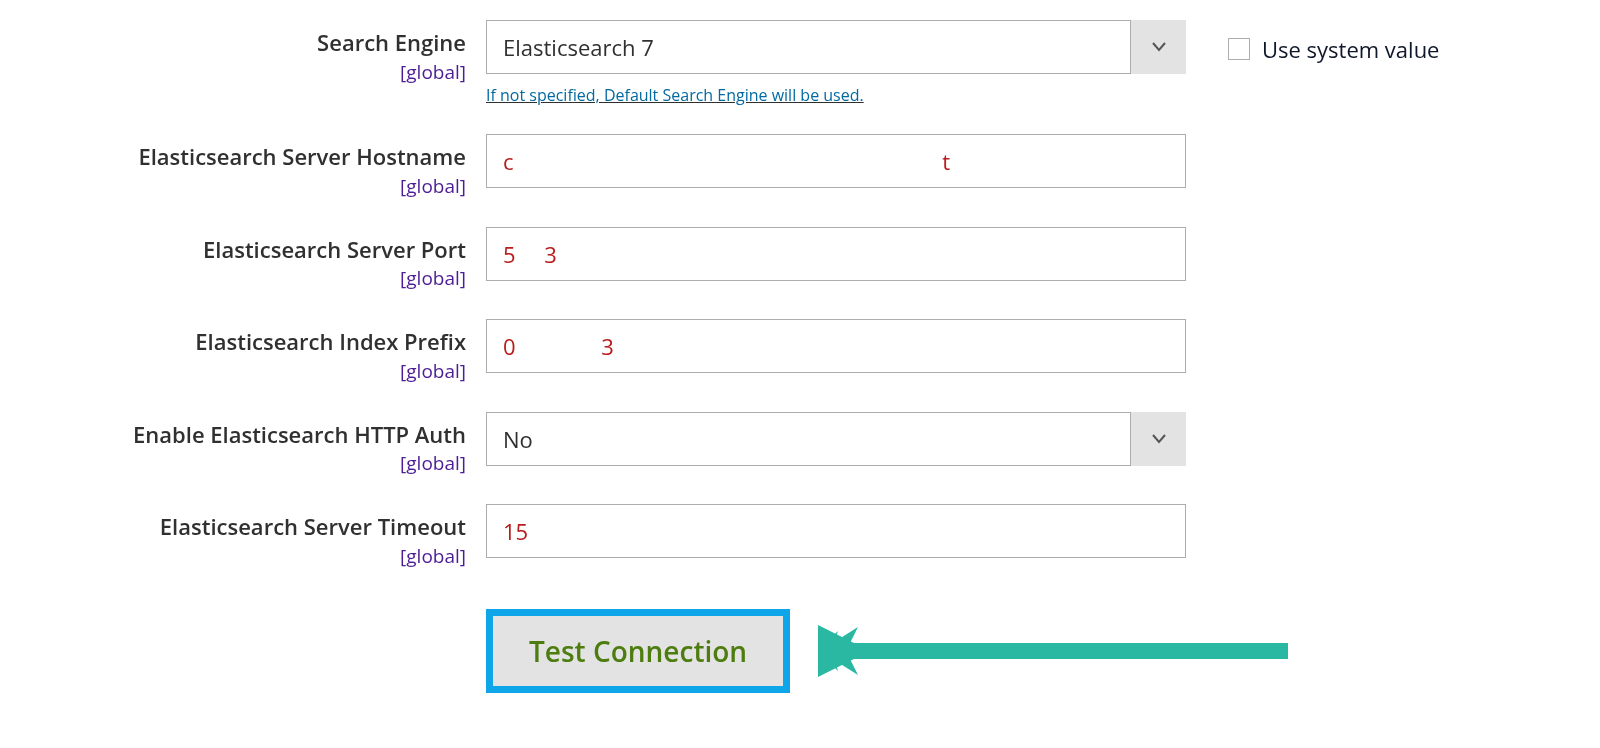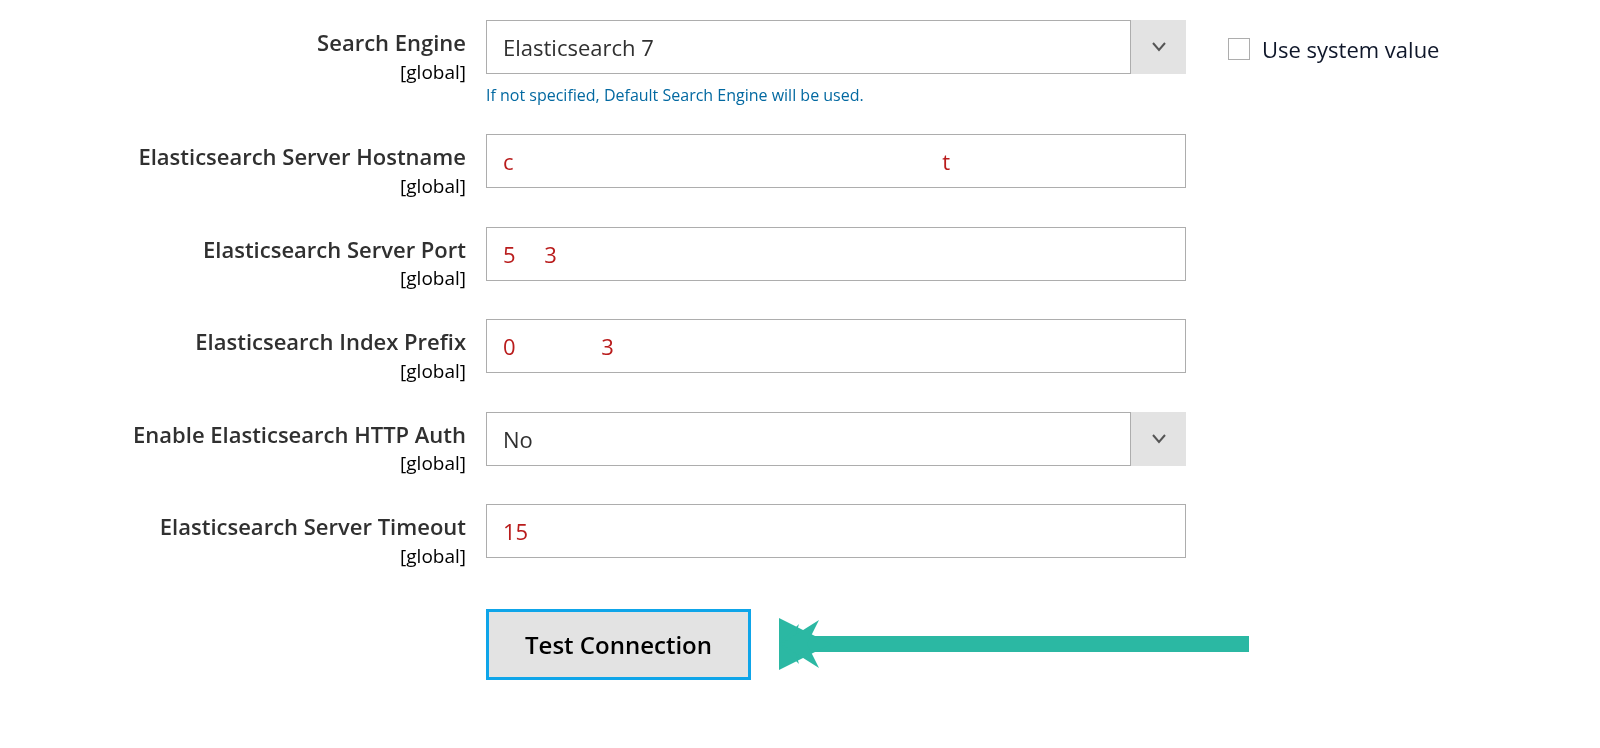--- a/index.html
+++ b/index.html
@@ -28,29 +28,30 @@
       padding-top: 8px;
     }
     .field-label {
       font-size: 22px;
       font-weight: 600;
       color: #303030;
       line-height: 1.3;
     }
     .scope-label {
       font-size: 19px;
-      color: #000000;
+      color: #4c1d95;
       font-weight: 400;
       display: block;
       margin-top: 2px;
       text-align: right;
     }
     .input-col {
       width: 720px;
       padding-left: 20px;
+      text-decoration: underline;
     }
     .text-input {
       width: 100%;
       height: 54px;
       border: 1px solid #adadad;
       padding: 0 16px;
       font-size: 22px;
       font-family: inherit;
       color: #b91c1c;
       background: #ffffff;
@@ -121,25 +122,25 @@
     .button-row {
       display: flex;
       align-items: center;
       margin-top: 40px;
     }
     .button-col {
       padding-left: 486px;
     }
     .test-button {
       background: #e3e3e3;
-      border: 3px solid #0ea5e9;
+      border: 7px solid #0ea5e9;
       padding: 16px 36px;
-      font-size: 24px;
+      font-size: 28px;
       font-weight: 600;
-      color: #000000;
+      color: #4d7c0f;
       font-family: inherit;
       cursor: pointer;
     }
     .arrow-annotation {
       margin-left: 28px;
       display: flex;
       align-items: center;
     }
   </style>
 </head>

